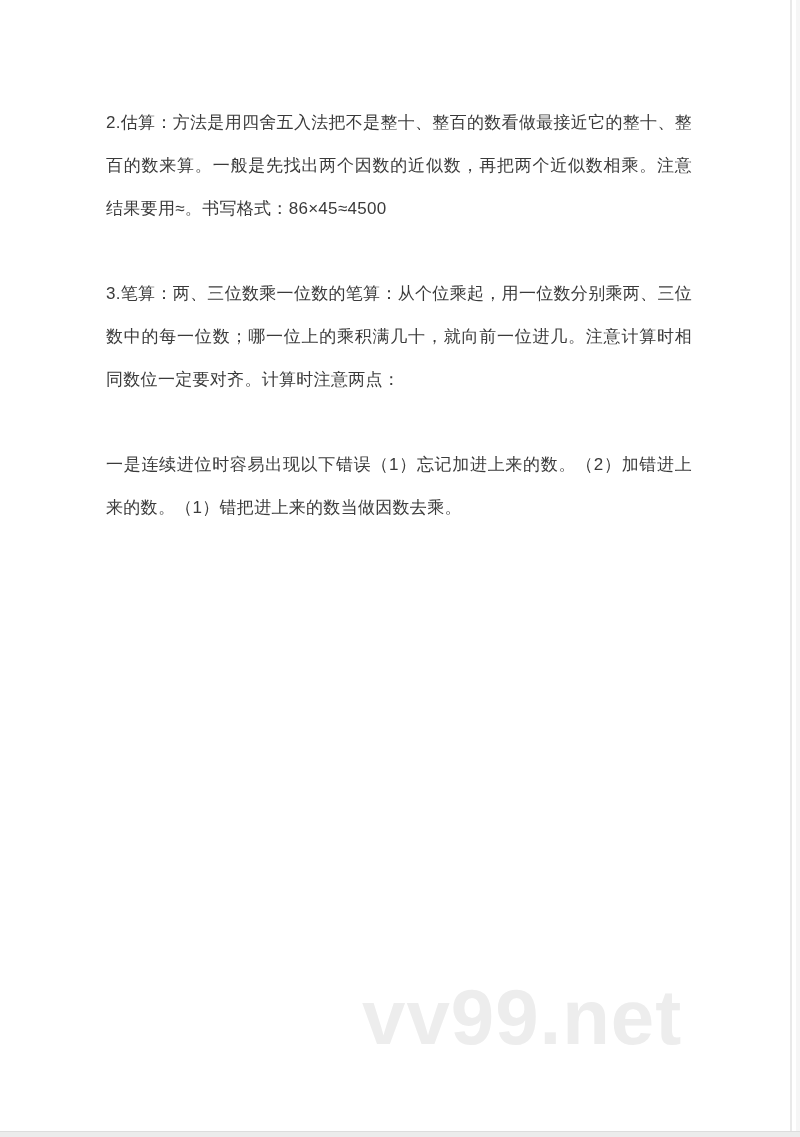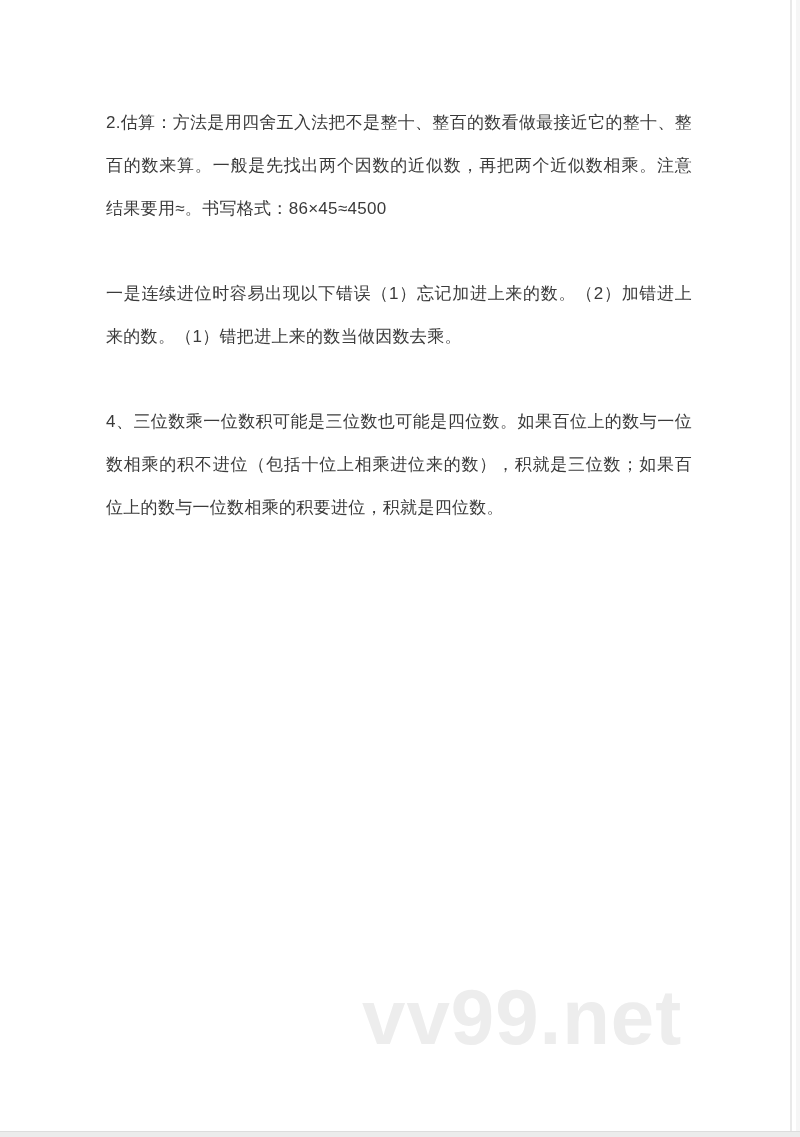--- a/index.html
+++ b/index.html
@@ -75,22 +75,22 @@
     border-top: 1px solid #dddddd;
     box-sizing: border-box;
   }
 </style>
 </head>
 <body>
 
 <div class="page">
   <div class="content">
     <p class="para">2.估算：方法是用四舍五入法把不是整十、整百的数看做最接近它的整十、整百的数来算。一般是先找出两个因数的近似数，再把两个近似数相乘。注意结果要用≈。书写格式：86×45≈4500</p>
+    <p class="para">3.笔算：两、三位数乘一位数的笔算：从个位乘起，用一位数分别乘两、三位数中的每一位数；哪一位上的乘积满几十，就向前一位进几。注意计算时相同数位一定要对齐。计算时注意两点：</p>
     <p class="para">一是连续进位时容易出现以下错误（1）忘记加进上来的数。（2）加错进上来的数。（1）错把进上来的数当做因数去乘。</p>
-    <p class="para">4、三位数乘一位数积可能是三位数也可能是四位数。如果百位上的数与一位数相乘的积不进位（包括十位上相乘进位来的数），积就是三位数；如果百位上的数与一位数相乘的积要进位，积就是四位数。</p>
   </div>
 
   <div class="watermark">vv99.net</div>
 </div>
 
 <div class="page-right-gutter"></div>
 <div class="page-right-edge"></div>
 <div class="page-bottom-edge"></div>
 
 </body></html>

